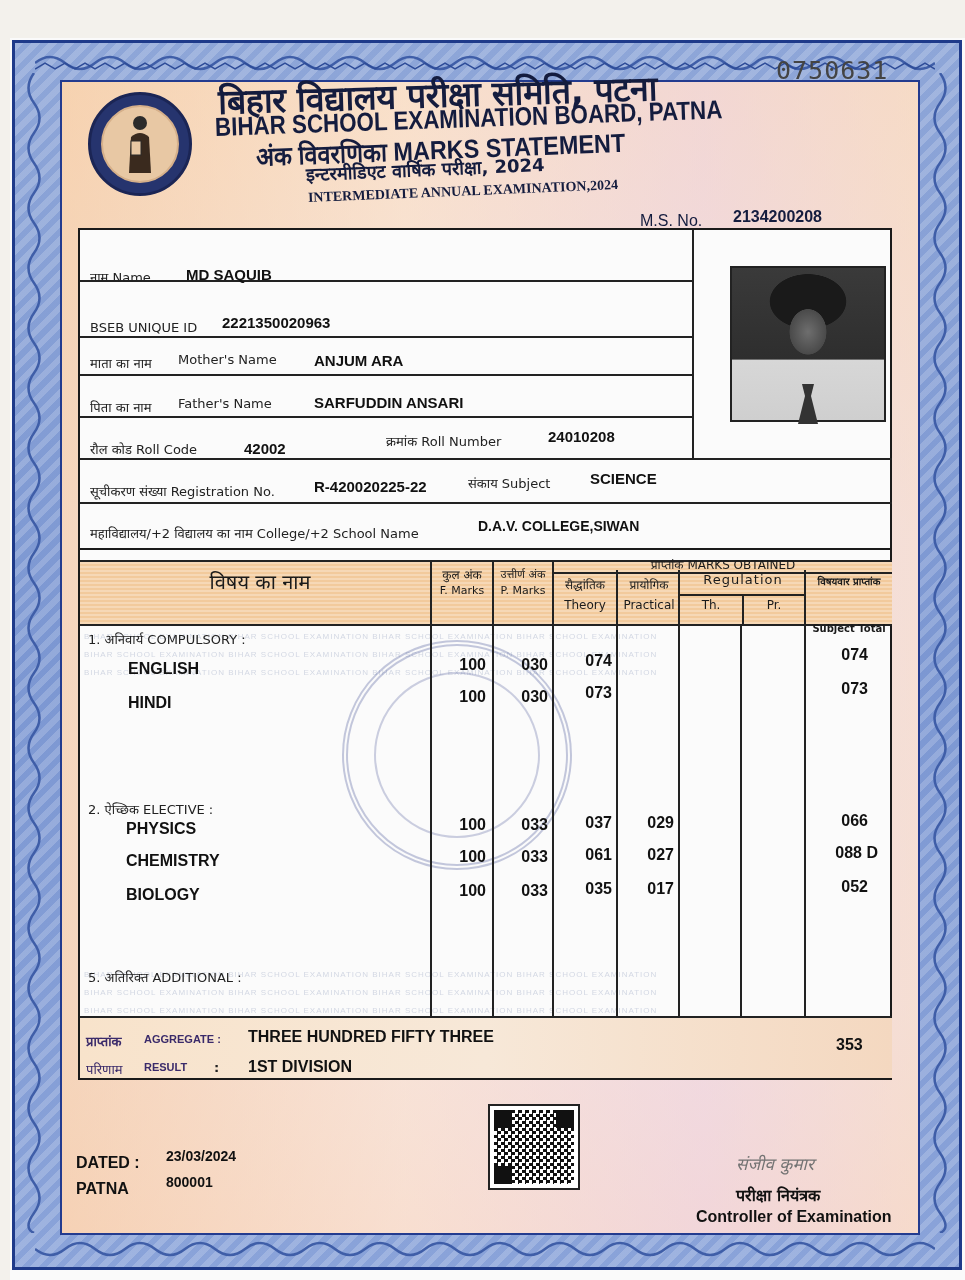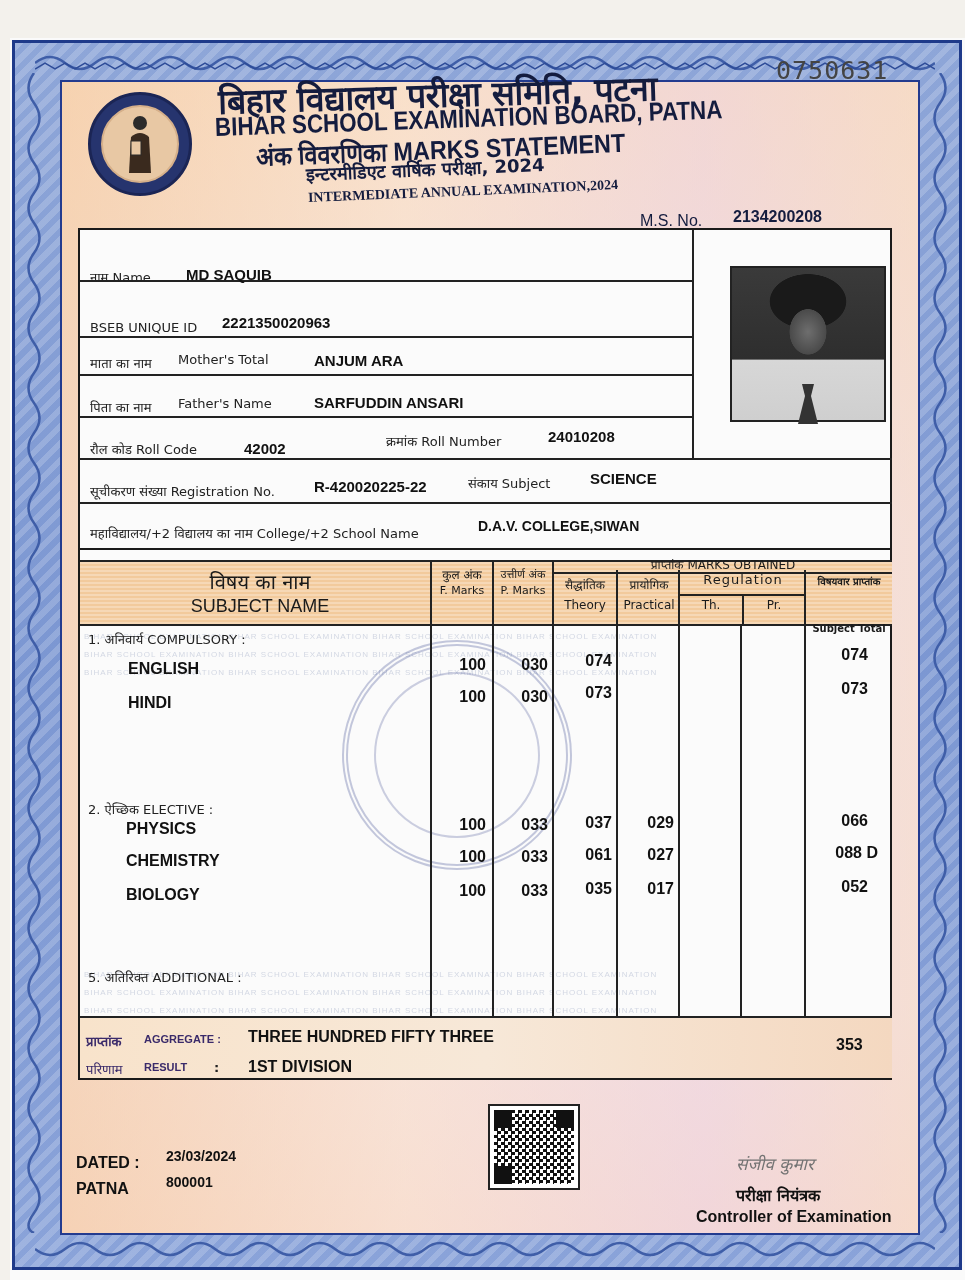--- a/index.html
+++ b/index.html
@@ -145,21 +145,21 @@
   <div class="info-row" style="top:228px; width:812px;"></div>
   <div class="info-row" style="top:272px; width:812px;"></div>
 
   <div class="lbl" style="left:10px; top:38px;">नाम Name</div>
   <div class="val" style="left:106px; top:36px;">MD SAQUIB</div>
 
   <div class="lbl" style="left:10px; top:90px;">BSEB UNIQUE ID</div>
   <div class="val" style="left:142px; top:84px;">2221350020963</div>
 
   <div class="lbl" style="left:10px; top:124px;">माता का नाम</div>
-  <div class="lbl" style="left:98px; top:122px;">Mother's Total</div>
+  <div class="lbl" style="left:98px; top:122px;">Mother's Name</div>
   <div class="val" style="left:234px; top:122px;">ANJUM ARA</div>
 
   <div class="lbl" style="left:10px; top:168px;">पिता का नाम</div>
   <div class="lbl" style="left:98px; top:166px;">Father's Name</div>
   <div class="val" style="left:234px; top:164px;">SARFUDDIN ANSARI</div>
 
   <div class="lbl" style="left:10px; top:210px;">रौल कोड  Roll Code</div>
   <div class="val" style="left:164px; top:210px;">42002</div>
   <div class="lbl" style="left:306px; top:202px;">क्रमांक Roll Number</div>
   <div class="val" style="left:468px; top:198px;">24010208</div>
@@ -185,21 +185,20 @@
   </div>
   <div class="wm-text" style="top:82px;">BIHAR SCHOOL EXAMINATION BIHAR SCHOOL EXAMINATION BIHAR SCHOOL EXAMINATION BIHAR SCHOOL EXAMINATION</div>
   <div class="wm-text" style="top:100px;">BIHAR SCHOOL EXAMINATION BIHAR SCHOOL EXAMINATION BIHAR SCHOOL EXAMINATION BIHAR SCHOOL EXAMINATION</div>
   <div class="wm-text" style="top:118px;">BIHAR SCHOOL EXAMINATION BIHAR SCHOOL EXAMINATION BIHAR SCHOOL EXAMINATION BIHAR SCHOOL EXAMINATION</div>
   <div class="wm-text" style="top:420px;">BIHAR SCHOOL EXAMINATION BIHAR SCHOOL EXAMINATION BIHAR SCHOOL EXAMINATION BIHAR SCHOOL EXAMINATION</div>
   <div class="wm-text" style="top:438px;">BIHAR SCHOOL EXAMINATION BIHAR SCHOOL EXAMINATION BIHAR SCHOOL EXAMINATION BIHAR SCHOOL EXAMINATION</div>
   <div class="wm-text" style="top:456px;">BIHAR SCHOOL EXAMINATION BIHAR SCHOOL EXAMINATION BIHAR SCHOOL EXAMINATION BIHAR SCHOOL EXAMINATION</div>
 
   <div class="thead">
     <div class="th" style="left:60px; top:6px; width:240px; font-size:20px;">विषय का नाम</div>
-    <div class="th" style="left:60px; top:34px; width:240px; font-size:18px; font-family:'Liberation Sans', sans-serif;">SUBJECT NAME</div>
 
     <div class="th" style="left:352px; top:4px; width:60px; font-size:12px;">कुल अंक</div>
     <div class="th" style="left:352px; top:22px; width:60px; font-size:11px;">F. Marks</div>
 
     <div class="th" style="left:414px; top:4px; width:58px; font-size:11px;">उत्तीर्ण अंक</div>
     <div class="th" style="left:414px; top:22px; width:58px; font-size:11px;">P. Marks</div>
 
     <div class="th" style="left:474px; top:-6px; width:338px; font-size:12px;">प्राप्तांक MARKS OBTAINED</div>
 
     <div class="th" style="left:474px; top:14px; width:62px; font-size:12px;">सैद्धांतिक</div>

